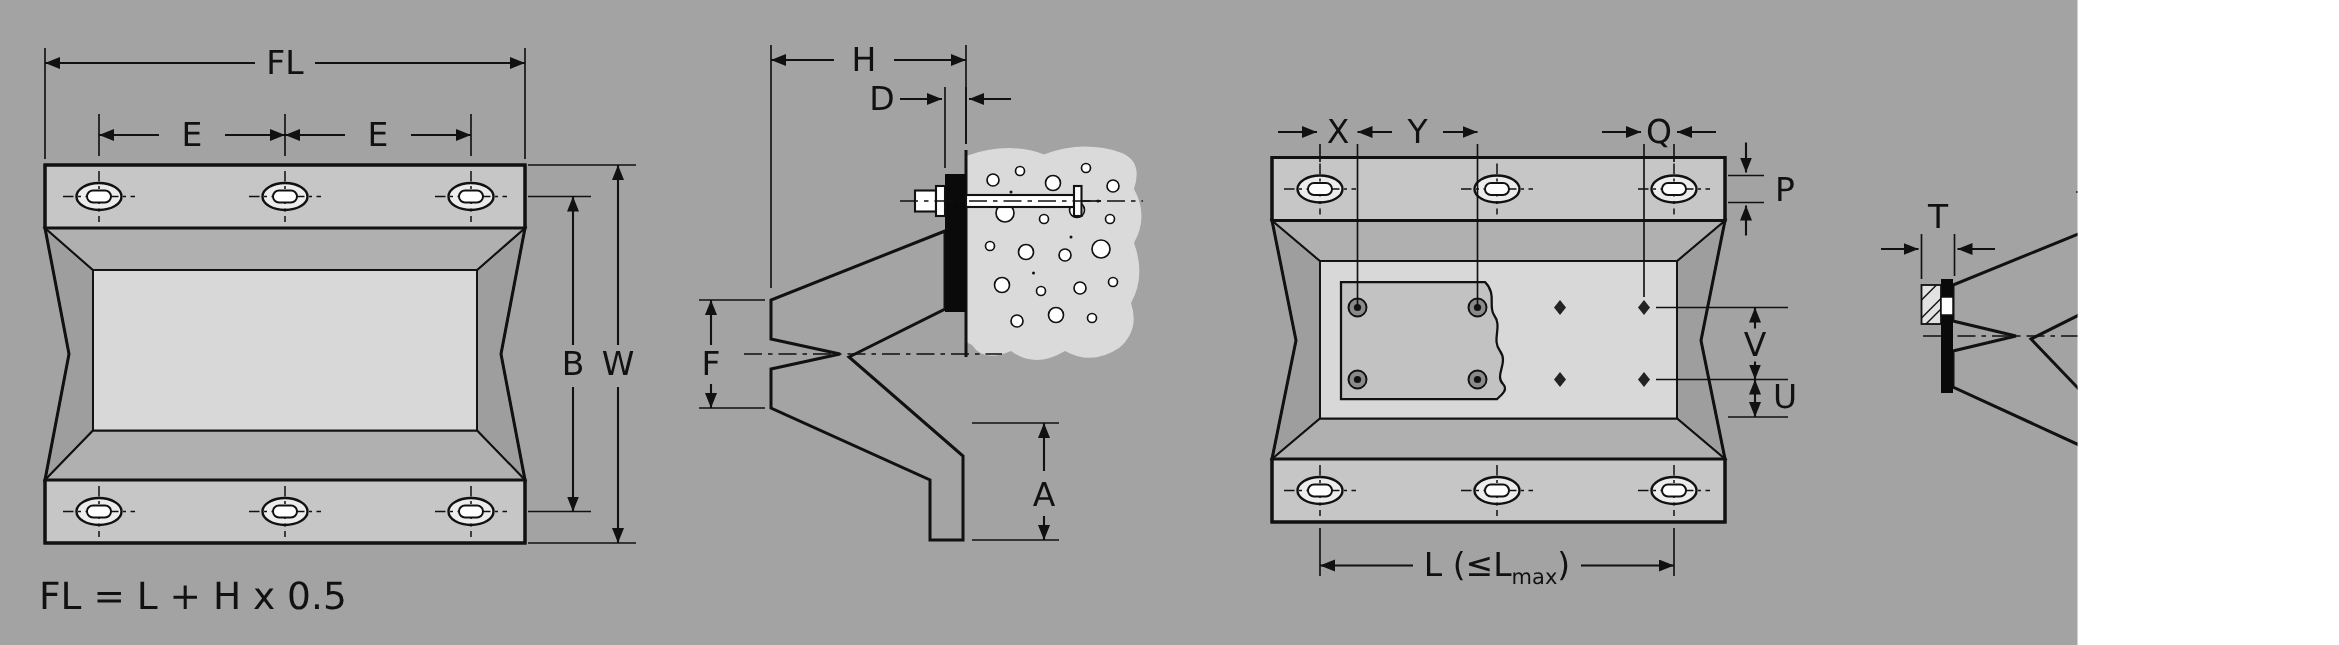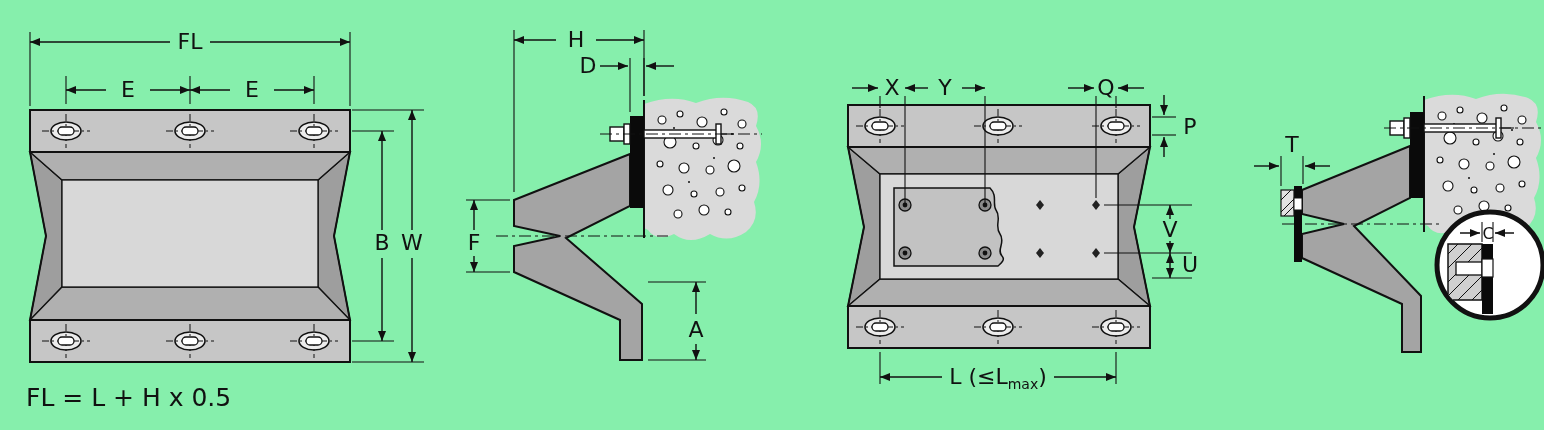--- a/index.html
+++ b/index.html
@@ -1,16 +1,16 @@
 <!DOCTYPE html>
 <html><head>
 <meta charset="utf-8">
 <style>
   html,body{margin:0;padding:0;background:#fff;}
-  .stage{width:1544px;height:430px;background:#86efac;position:relative;overflow:hidden;}
+  .stage{width:1385px;height:430px;background:#a3a3a3;position:relative;overflow:hidden;}
   svg{display:block;}
   .lbl{font-family:"DejaVu Sans","Liberation Sans",sans-serif;font-size:22px;fill:#111;text-anchor:middle;}
   .lbl-sm{font-family:"DejaVu Sans","Liberation Sans",sans-serif;font-size:16px;fill:#111;text-anchor:middle;}
   .formula{font-family:"DejaVu Sans","Liberation Sans",sans-serif;font-size:25px;fill:#111;text-anchor:start;}
   .outline{fill:none;stroke:#111;stroke-width:2;}
   .dim{stroke:#111;stroke-width:1.4;fill:none;}
   .ext{stroke:#111;stroke-width:1.1;fill:none;}
   .cl{stroke:#111;stroke-width:1;stroke-dasharray:12 4 3 4;fill:none;}
   .cross{stroke:#111;stroke-width:1;stroke-dasharray:7 3 2 3;fill:none;}
   .flange{fill:#c6c6c6;stroke:#111;stroke-width:2;}

